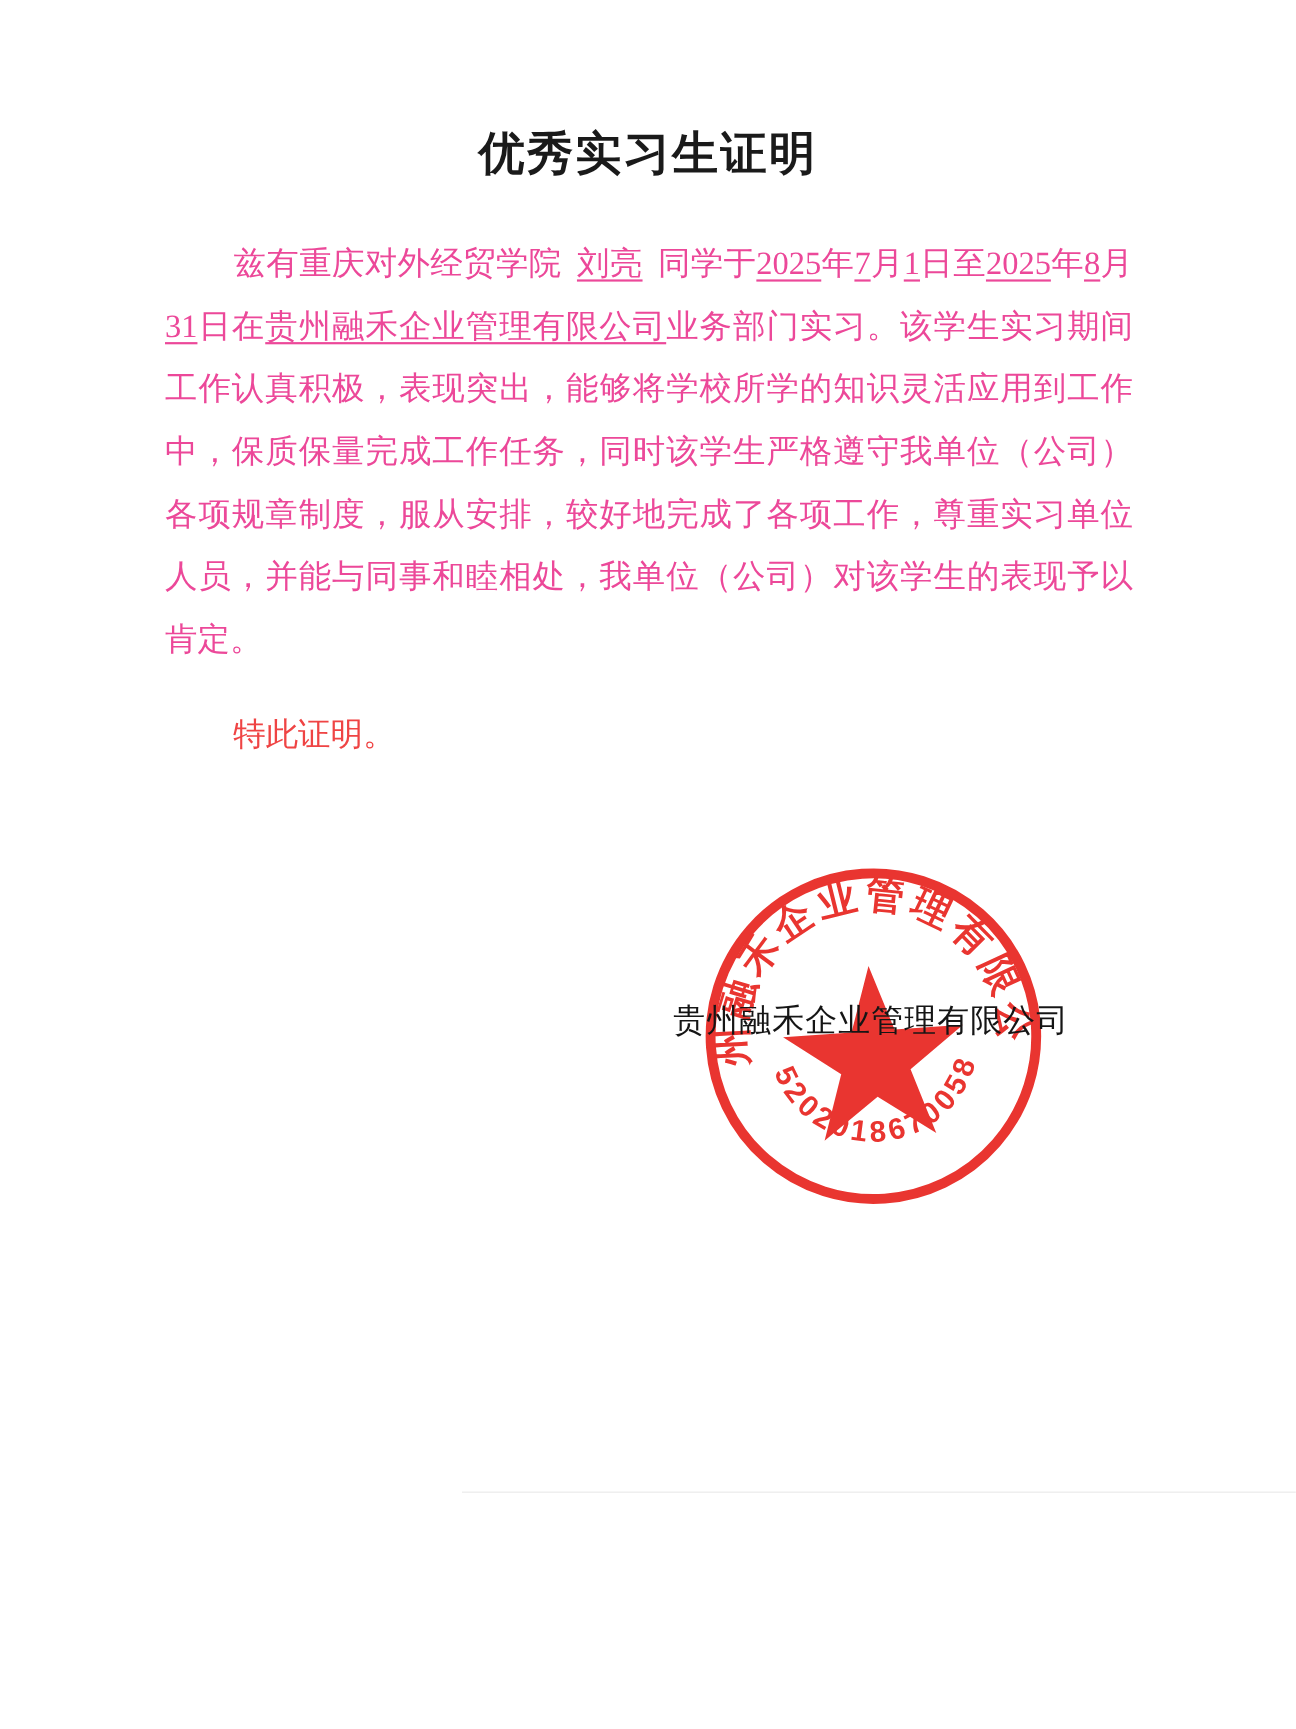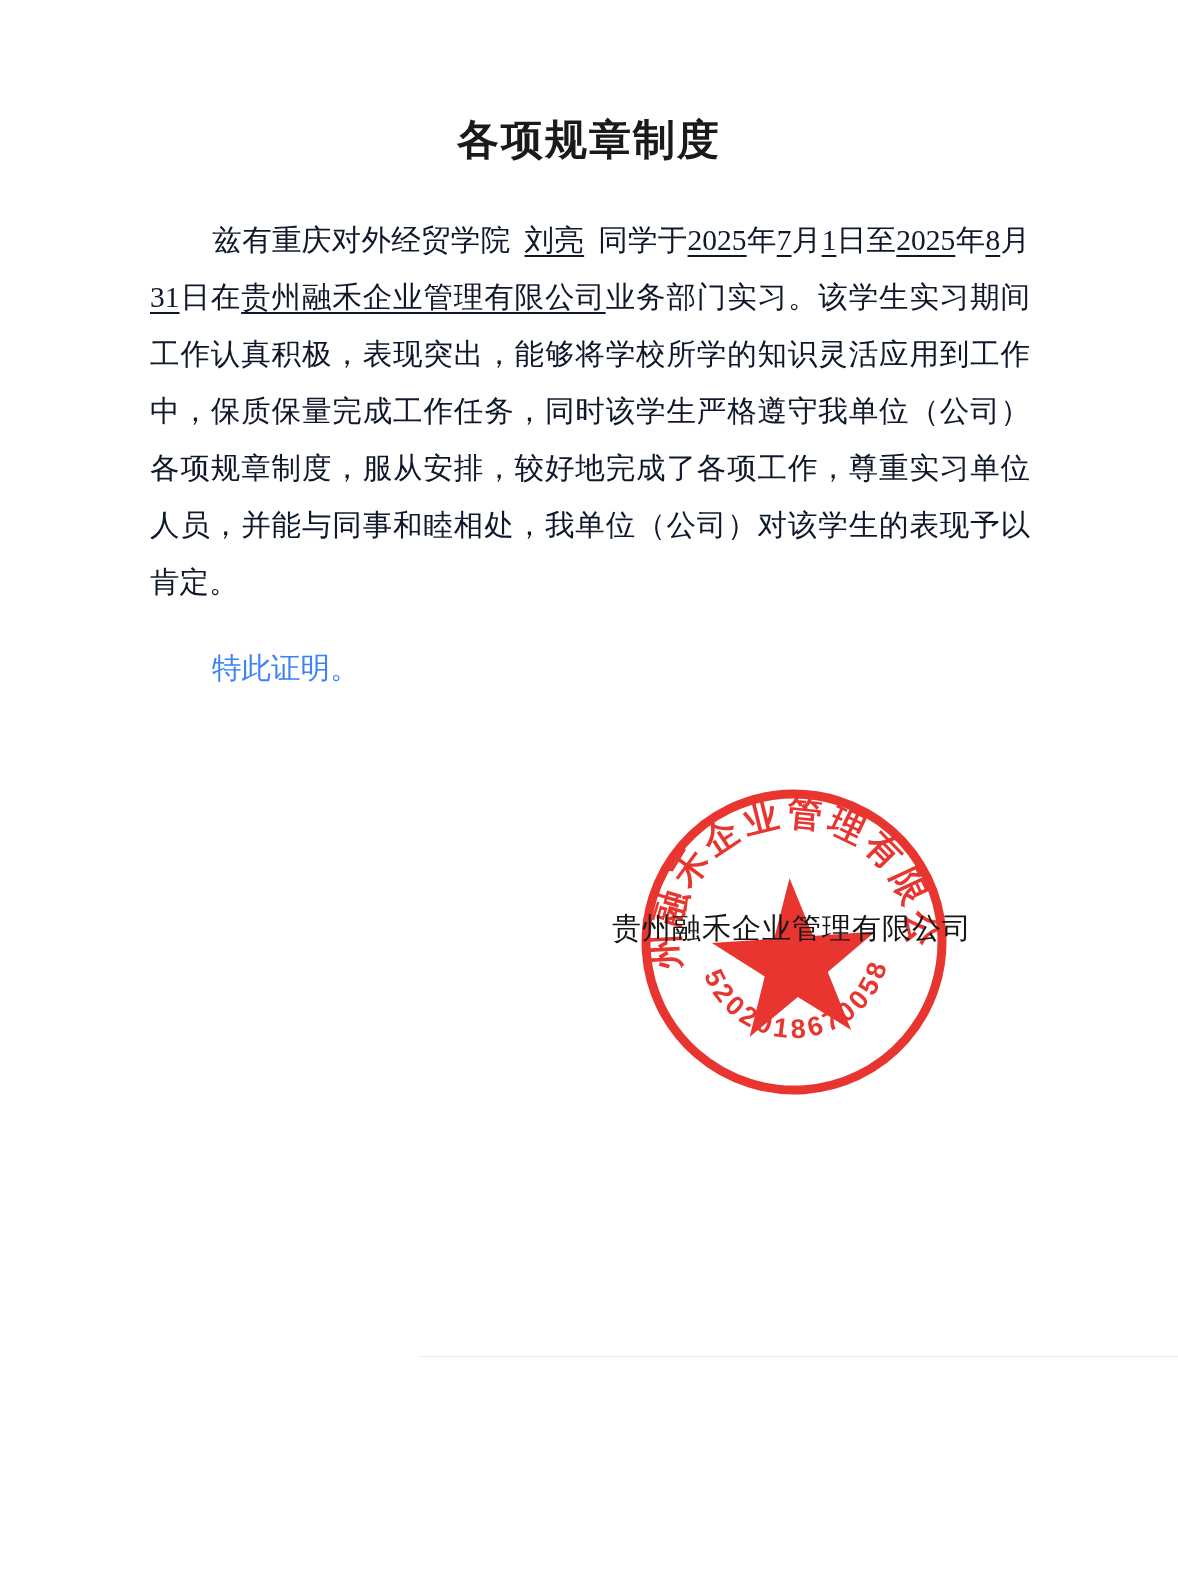--- a/index.html
+++ b/index.html
@@ -37,21 +37,21 @@
     color: #1a1a1a;
   }
 
   .body-block {
     position: absolute;
     top: 212px;
     left: 150px;
     width: 880px;
     font-size: 29.5px;
     line-height: 57px;
-    color: #0f172a;
+    color: #ec4899;
     text-align: justify;
     text-justify: inter-ideograph;
     font-family: "Liberation Serif", "DejaVu Serif", serif;
   }
 
   .para {
     margin: 0;
     text-indent: 0;
   }
 
@@ -73,21 +73,21 @@
     padding: 0 14px;
   }
 
   .closing {
     position: absolute;
     top: 640px;
     left: 150px;
     width: 880px;
     font-size: 29.5px;
     line-height: 57px;
-    color: #3b82f6;
+    color: #ef4444;
     font-family: Liberation Serif, serif;
   }
 
   
   .sign-block {
     position: absolute;
     left: 612px;
     top: 900px;
     width: 420px;
     font-size: 29px;
@@ -126,21 +126,21 @@
     width: 760px;
     height: 1px;
     background: #e9e9e9;
   }
 </style>
 </head>
 <body>
 
 <div class="page">
 
-  <div class="doc-title">各项规章制度</div>
+  <div class="doc-title">优秀实习生证明</div>
 
   <div class="body-block">
     <p class="para"><span class="indent"></span><span>兹有重庆对外经贸学院</span><span class="u-pad">刘亮</span><span>同学于</span><span class="u">2025</span><span>年</span><span class="u">7</span><span>月</span><span class="u">1</span><span>日至</span><span class="u">2025</span><span>年</span><span class="u">8</span><span>月</span><span class="u">31</span><span>日在</span><span class="u">贵州融禾企业管理有限公司</span><span>业务部门实习。</span><span>该学生实习期间工作认真积极，表现突出，能够将学校所学的知识灵活应用到工作中，保质保量完成工作任务，同时该学生严格遵守我单位（公司）各项规章制度，服从安排，较好地完成了各项工作，尊重实习单位人员，并能与同事和睦相处，我单位（公司）对该学生的表现予以肯定。</span></p>
   </div>
 
   <div class="closing"><span class="indent"></span><span>特此证明。</span></div>
 
   <div class="seal">
     <svg width="312" height="312" viewBox="0 0 312 312" xmlns="http://www.w3.org/2000/svg">
       <defs>

